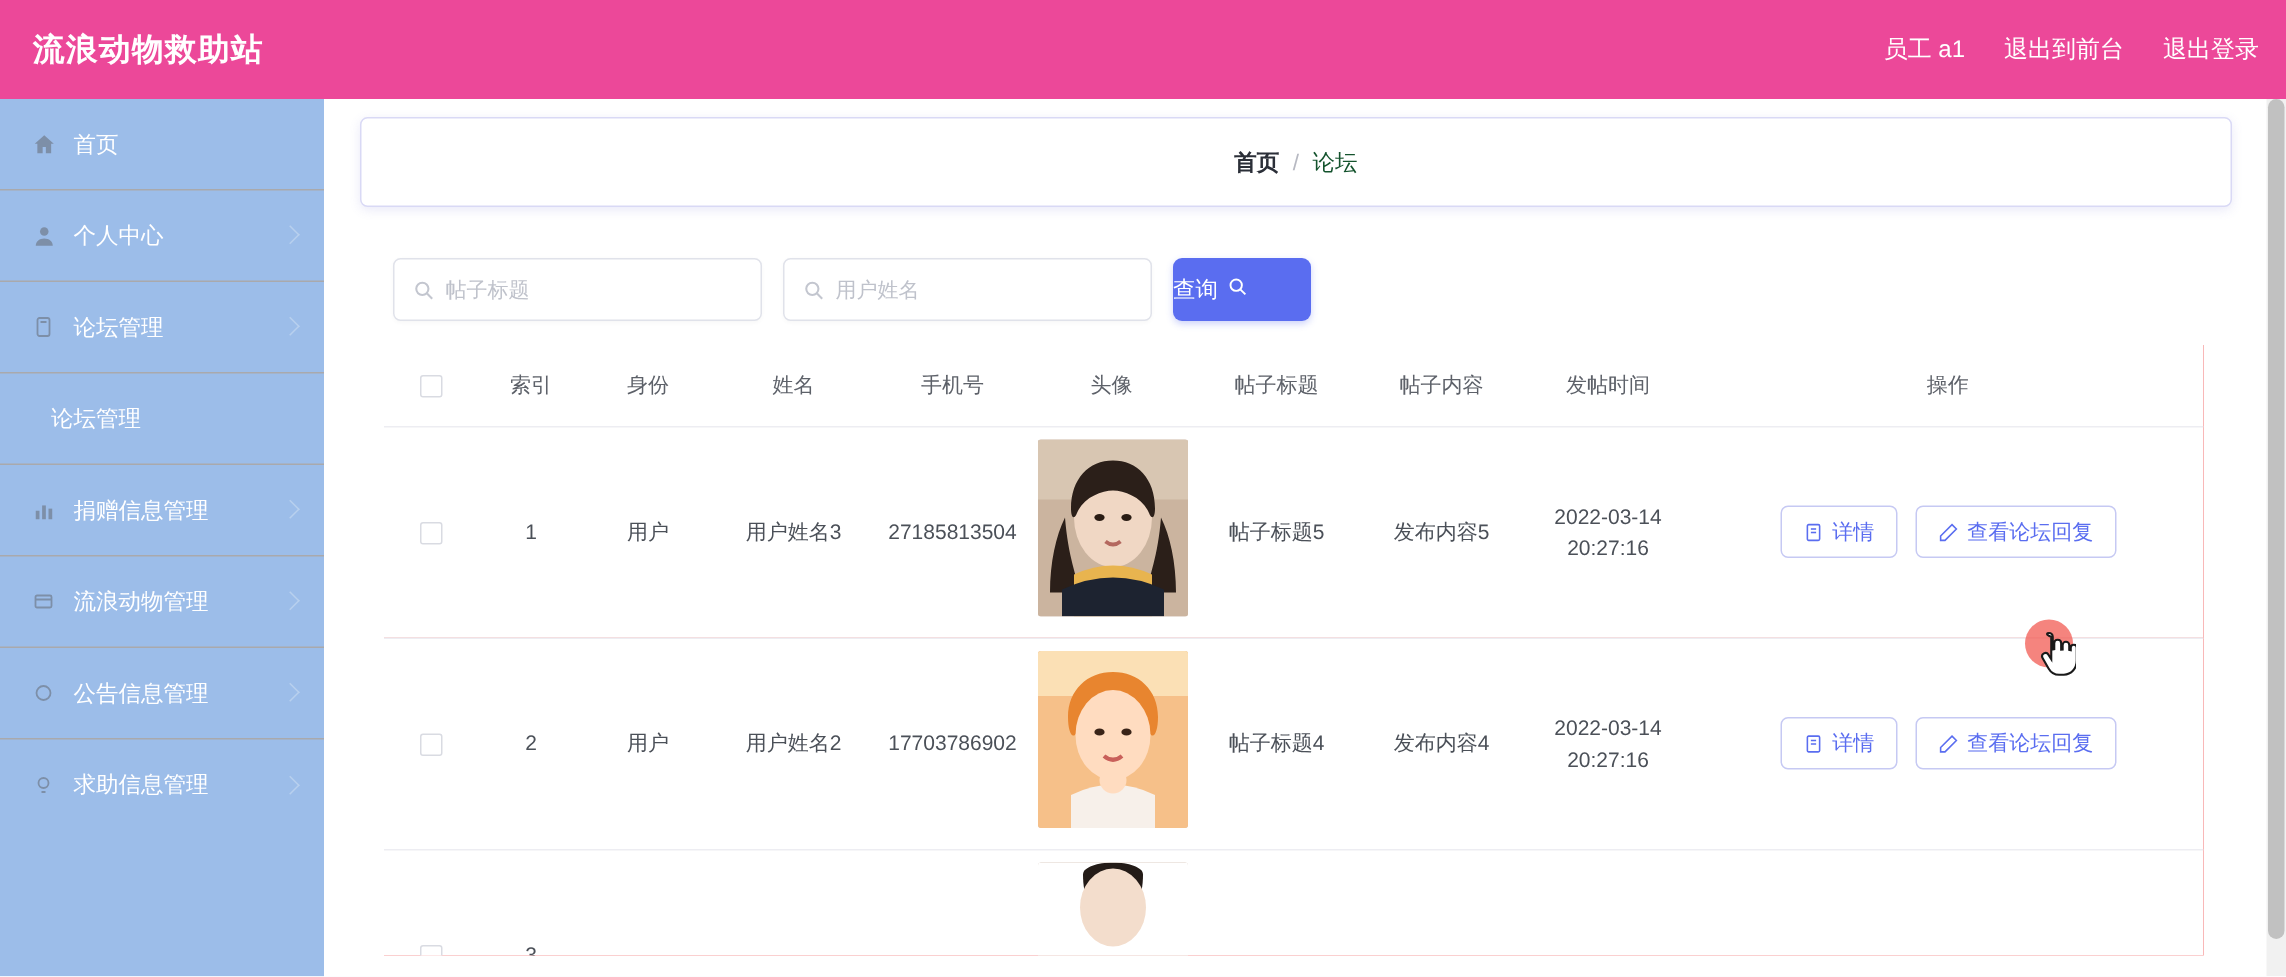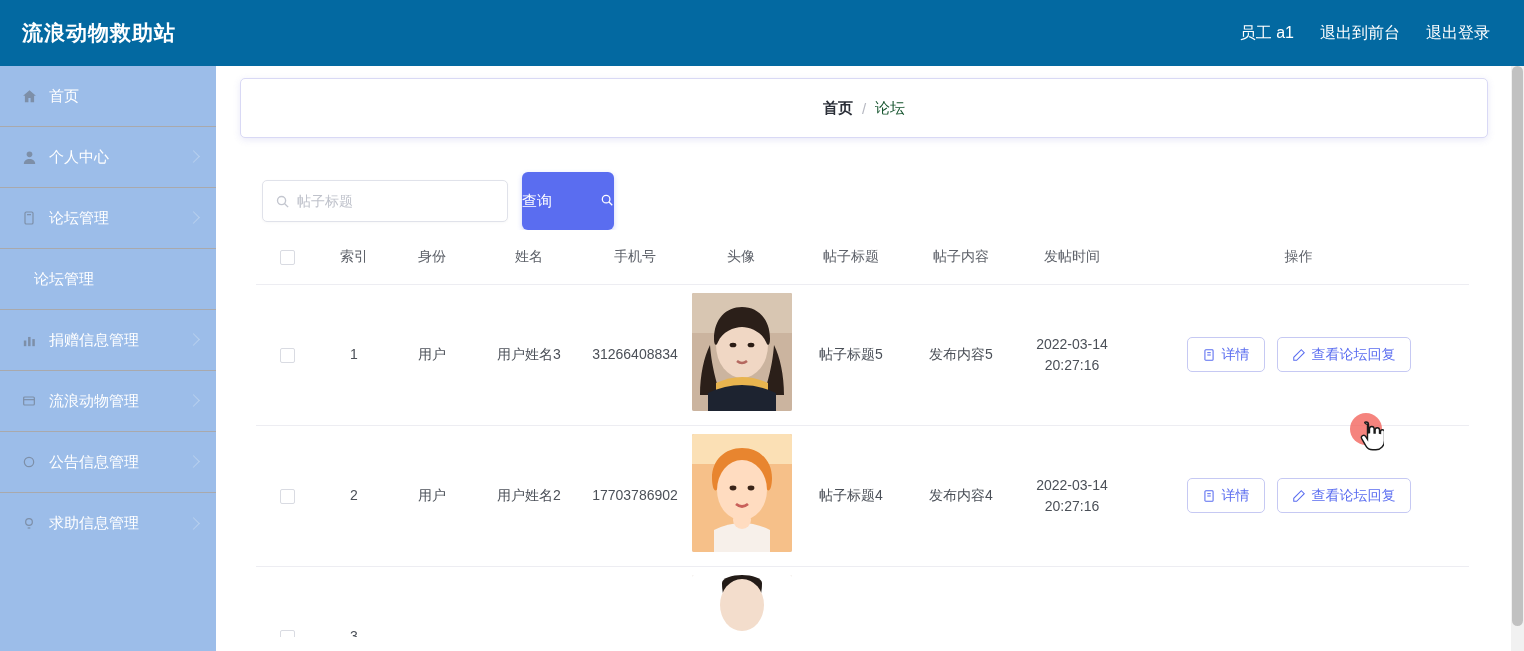--- a/index.html
+++ b/index.html
@@ -14,39 +14,39 @@
     position: relative;
     width: 1524px; height: 651px;
     overflow: hidden;
     background: #f6f8fc;
   }
 
   
   .header {
     position: absolute; top: 0; left: 0;
     width: 1524px; height: 66px;
-    background: #0369a1;
+    background: #ec4899;
     display: flex; align-items: center;
     z-index: 30;
     gap: 16px;
   }
   .brand {
     width: 216px;
     padding-left: 22px;
     color: #ffffff;
     font-size: 21px;
     font-weight: bold;
     letter-spacing: 1px;
     white-space: nowrap;
   }
   .header-right {
     margin-left: auto;
     display: flex; align-items: center;
     gap: 26px;
-    padding-right: 34px;
+    padding-right: 18px;
   }
   .header-link {
     color: #ffffff;
     font-size: 16px;
     white-space: nowrap;
     cursor: pointer;
   }
 
   
   .sidebar {
@@ -149,26 +149,26 @@
     border: none; outline: none;
     font-size: 14px;
     color: #4a4f59;
     width: 190px;
     background: transparent;
     font-family: inherit;
   }
   .search-field input::placeholder { color: #bfc2cb; }
 
   .query-btn {
-    width: 92px; height: 58px;
+    width: 92px; height: 42px;
     background: #5a6df0;
     border: none; border-radius: 6px;
     color: #ffffff;
     font-size: 15px;
-    display: flex; align-items: center; justify-content: space-between;
+    display: flex; align-items: center; justify-content: flex-start;
     gap: 6px;
     cursor: pointer;
     font-family: inherit;
     box-shadow: 0 2px 5px rgba(90,109,240,0.3);
   }
 
   
   .table-wrap {
     position: absolute; top: 164px; left: 40px;
     width: 1213px;
@@ -388,20 +388,29 @@
         <div class="search-field">
           <span class="s-icon">
             <svg viewBox="0 0 24 24" width="15" height="15" fill="none" stroke="currentColor" stroke-width="2.2">
                 <circle cx="10.5" cy="10.5" r="6.5"></circle>
                 <line x1="15.5" y1="15.5" x2="21" y2="21"></line>
               </svg>
           </span>
           <input type="text" value="" placeholder="帖子标题" style="">
         </div>
 
+        <div class="search-field">
+          <span class="s-icon">
+            <svg viewBox="0 0 24 24" width="15" height="15" fill="none" stroke="currentColor" stroke-width="2.2">
+                <circle cx="10.5" cy="10.5" r="6.5"></circle>
+                <line x1="15.5" y1="15.5" x2="21" y2="21"></line>
+              </svg>
+          </span>
+          <input type="text" value="" placeholder="用户姓名" style="">
+        </div>
 
 
         <button class="query-btn">
           <span>查询</span>
           <span>
             <svg viewBox="0 0 24 24" width="14" height="14" fill="none" stroke="currentColor" stroke-width="2.2">
                 <circle cx="10.5" cy="10.5" r="6.5"></circle>
                 <line x1="15.5" y1="15.5" x2="21" y2="21"></line>
               </svg>
           </span>
@@ -440,21 +449,21 @@
           </thead>
           <tbody>
 
             <tr class="row-tall">
               <td>
                 <span class="cb"></span>
               </td>
               <td>1</td>
               <td>用户</td>
               <td>用户姓名3</td>
-              <td class="phone-cell">31266408834</td>
+              <td class="phone-cell">27185813504</td>
               <td>
                 <span class="avatar-img">
                   <svg viewBox="0 0 100 118" preserveAspectRatio="none">
                     <rect width="100" height="118" fill="#cbb49f"></rect>
                     <rect x="0" y="0" width="100" height="40" fill="#d8c6b2"></rect>
                     <ellipse cx="50" cy="52" rx="26" ry="33" fill="#f0d7c4"></ellipse>
                     <path d="M22 46c0-20 12-32 28-32s28 12 28 32c0 6-2 8-4 3-4-10-16-15-24-15s-20 5-24 15c-2 5-4 3-4-3z" fill="#2b1f19"></path>
                     <path d="M18 52c2 26 8 40 10 50H8c0-20 4-38 10-50z" fill="#2b1f19"></path>
                     <path d="M82 52c-2 26-8 40-10 50h20c0-20-4-38-10-50z" fill="#2b1f19"></path>
                     <ellipse cx="41" cy="52" rx="3.4" ry="2.3" fill="#2a1c14"></ellipse>

